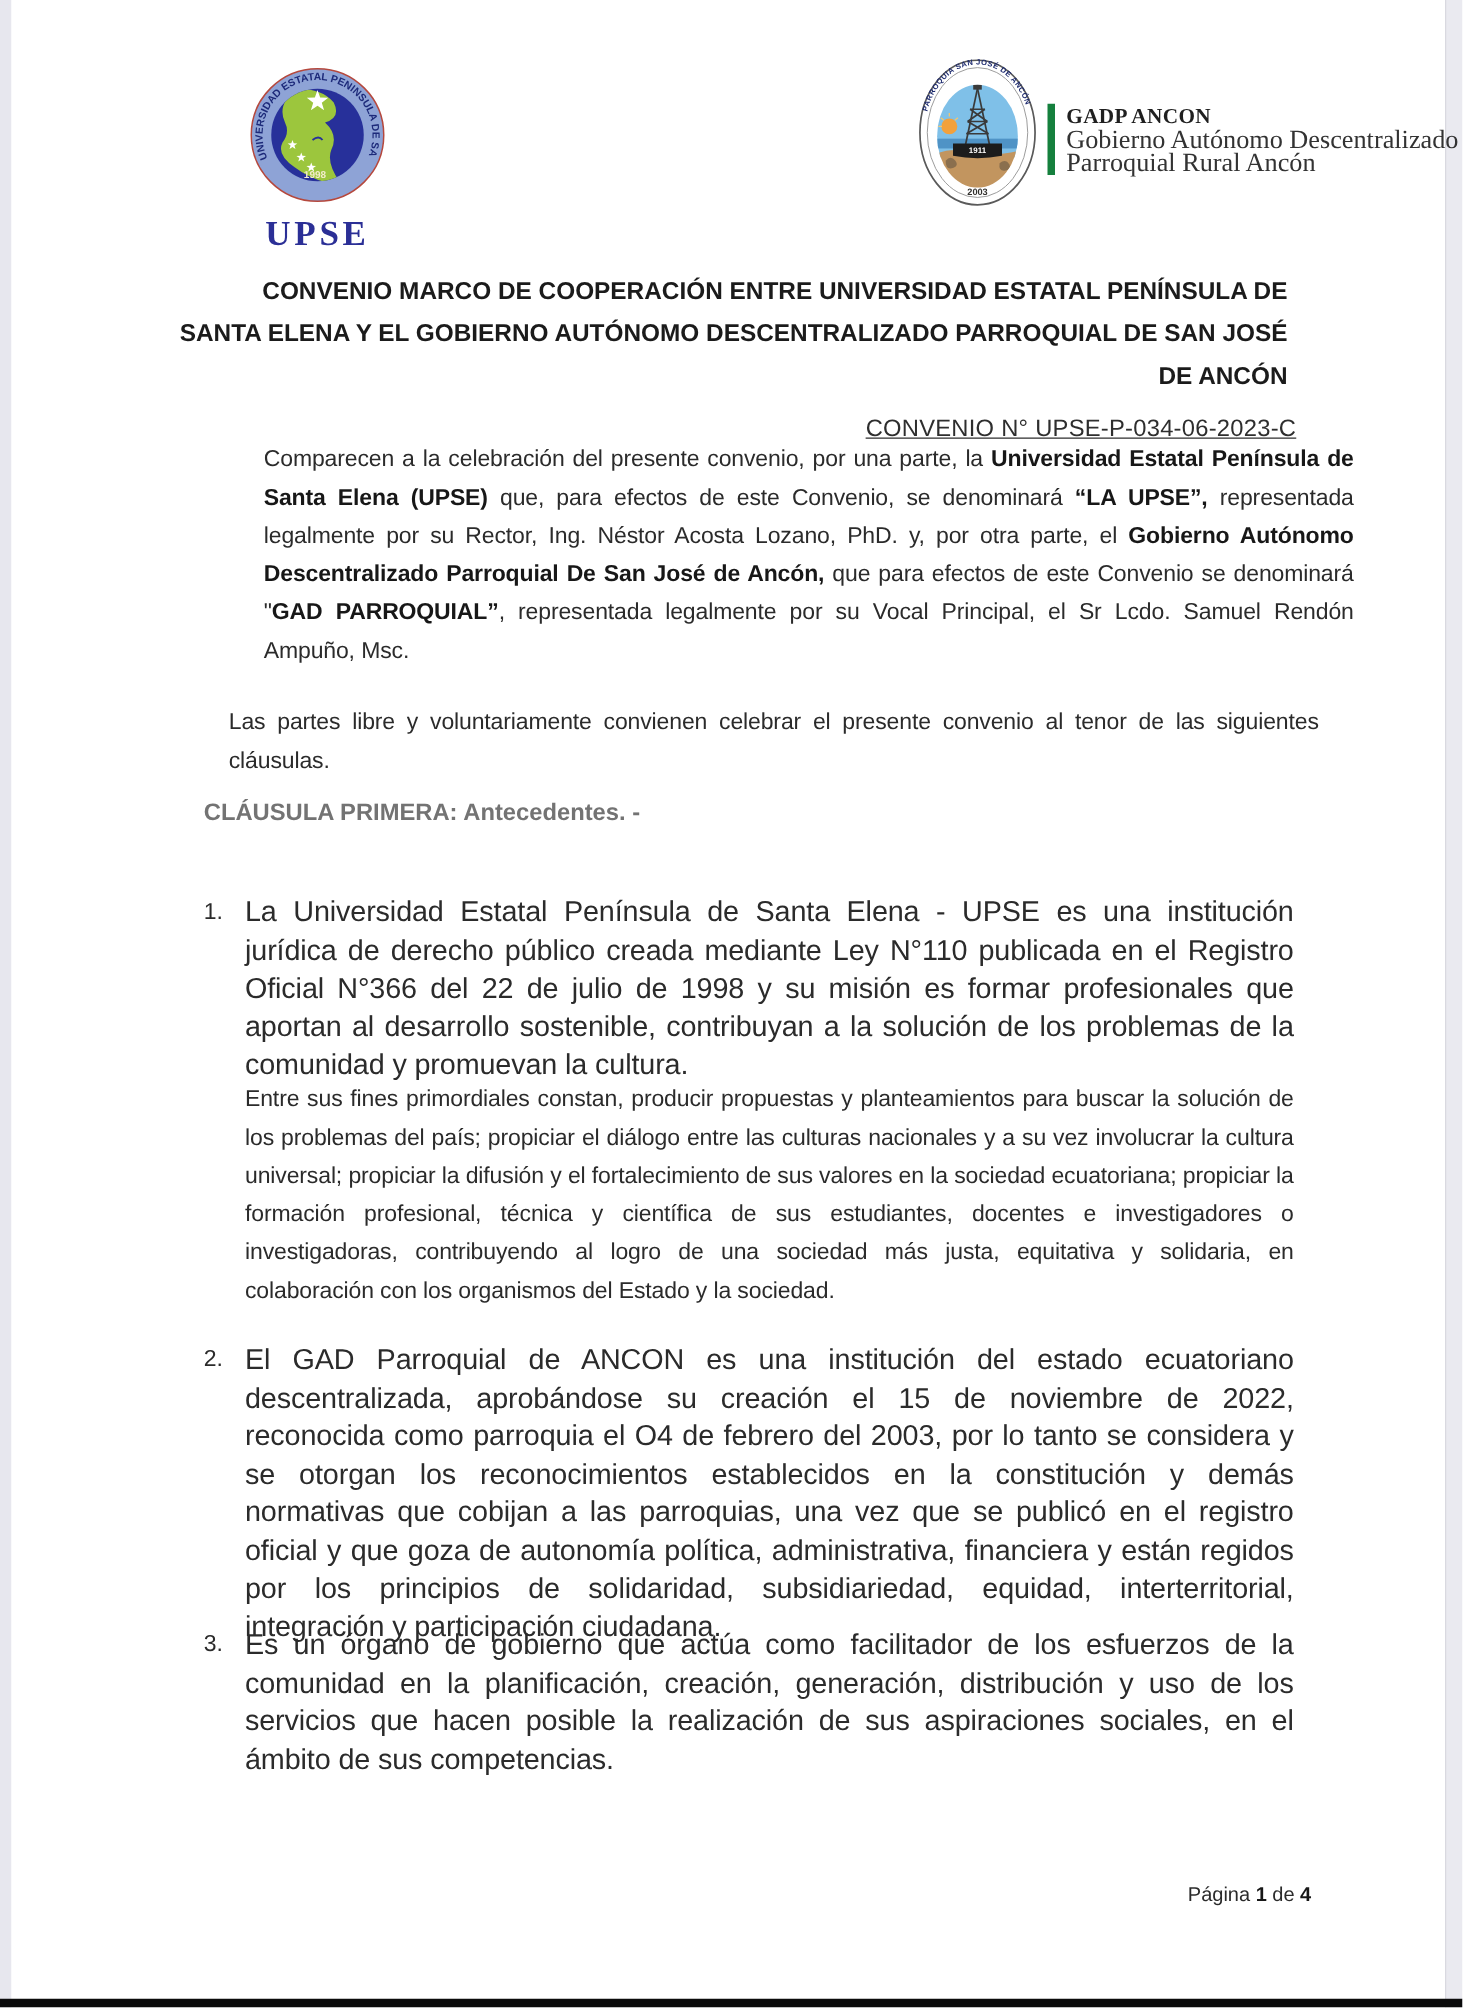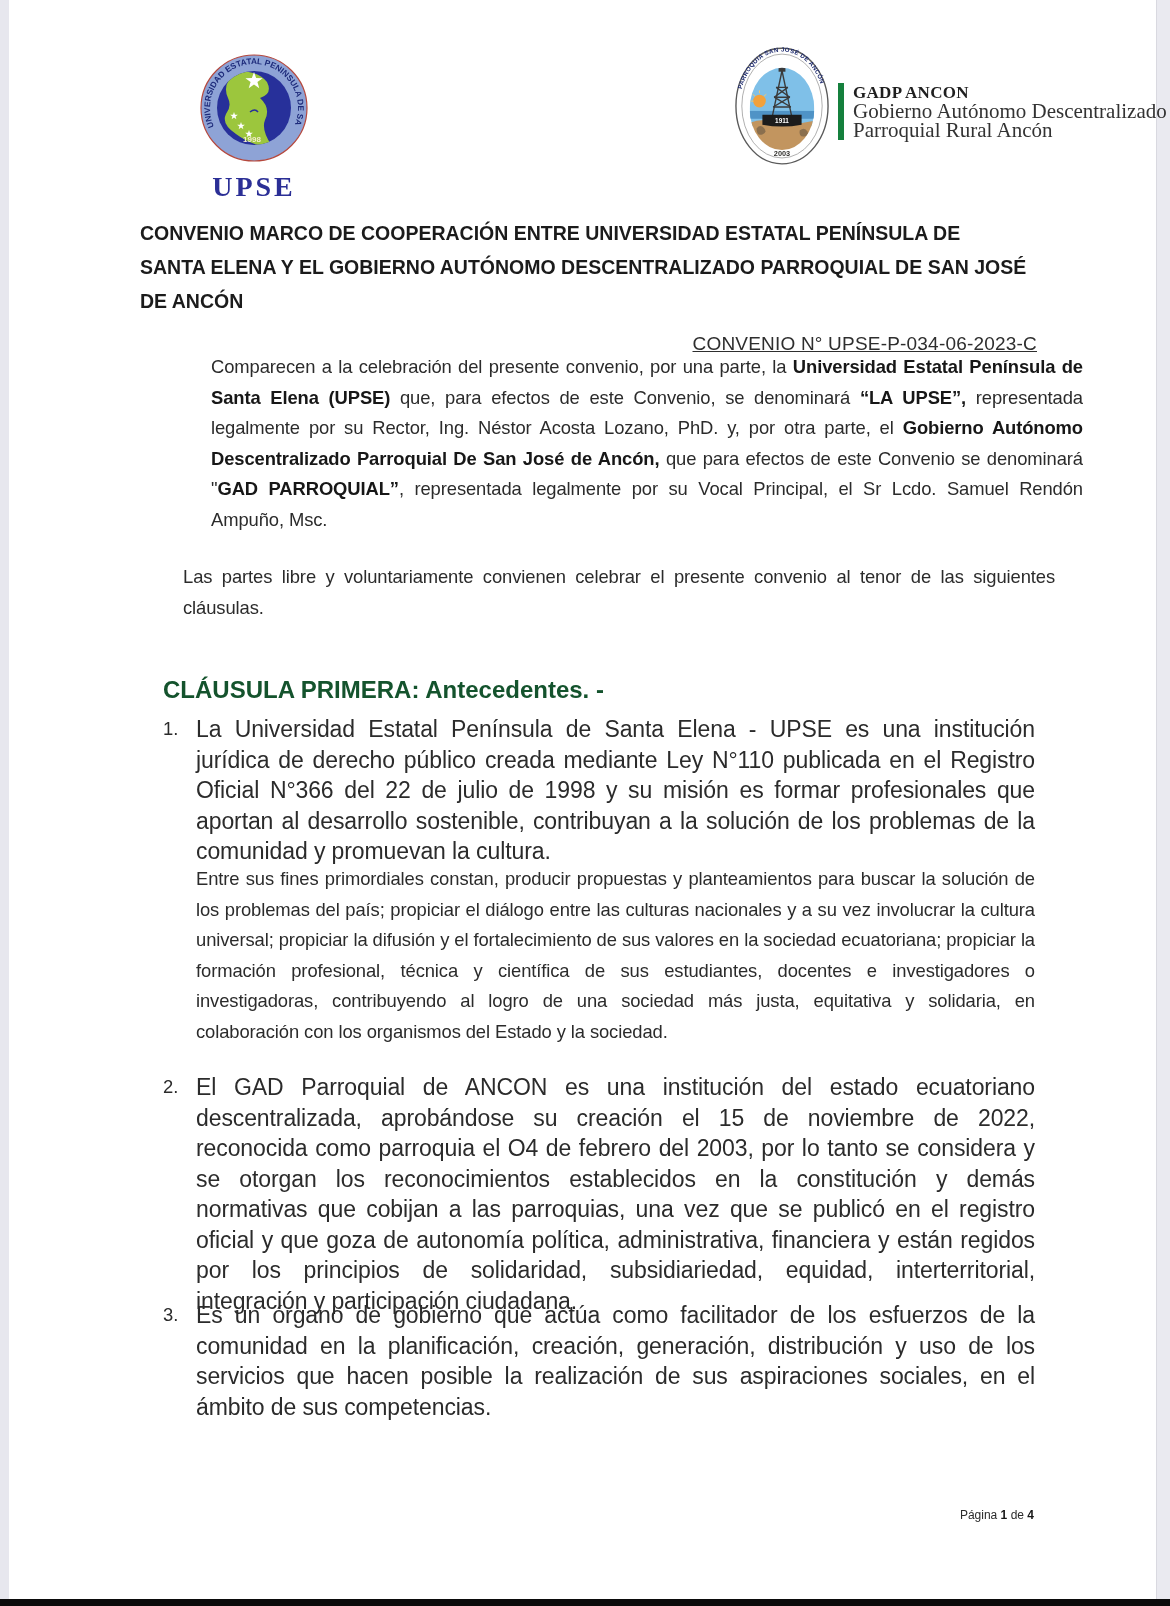--- a/index.html
+++ b/index.html
@@ -18,43 +18,43 @@
   
   .header{position:absolute;top:46px;left:0;width:1170px;height:160px;}
   .upse-block{position:absolute;left:190px;top:4px;width:128px;text-align:center;}
   .gadp-block{position:absolute;left:733px;top:0px;display:flex;align-items:flex-start;}
   .gadp-text{border-left:6px solid #15803d;margin-left:7px;margin-top:37px;padding-left:9px;
     font-family:"Liberation Serif",serif;color:#2a2a2a;}
   .gadp-title{font-weight:bold;font-size:17px;letter-spacing:.3px;line-height:19px;color:#1f1f1f;}
   .gadp-line{font-size:21px;line-height:19px;color:#333;}
 
   
-  .doc-title{position:absolute;top:216px;left:140px;width:890px;text-align:left;
+  .doc-title{position:absolute;top:216px;left:140px;width:890px;text-align:right;
     font-weight:bold;font-size:19.5px;line-height:34px;color:#1b1b1b;}
   .convenio-number{position:absolute;top:299px;right:133px;font-size:19px;color:#2e2e2e;
     text-decoration:underline;letter-spacing:.2px;margin-top:34px;}
 
   
   .content{position:absolute;left:163px;width:872px;top:0;}
   .para{position:absolute;left:0;width:872px;text-align:justify;
     font-size:18.4px;line-height:30.5px;color:#2b2b2b;letter-spacing:-0.1px;}
   .intro{top:352px;margin-left:48px;}
   .p2{top:562px;margin-left:20px;}
-  .clause-heading{position:absolute;top:676px;left:0;font-weight:bold;font-size:24px;color:#14532d;}
+  .clause-heading{position:absolute;top:640px;left:0;font-weight:bold;font-size:19px;color:#737373;}
   .item{position:absolute;left:0;width:872px;display:flex;}
   .item-1{top:714px;}
   .item-1b{top:864px;left:33px;width:839px;}
   .item-2{top:1072px;}
   .item-3{top:1300px;}
   .item-num{flex:none;width:33px;font-size:18.4px;line-height:30.5px;color:#2b2b2b;}
   .item-text{flex:1;text-align:justify;font-size:23px;line-height:30.5px;color:#2b2b2b;letter-spacing:-0.1px;}
   .b{font-weight:bold;color:#171717;}
 
   
-  .footer{position:absolute;top:1508px;right:136px;font-size:12px;color:#2b2b2b;}
+  .footer{position:absolute;top:1508px;right:121px;font-size:16px;color:#2b2b2b;}
 </style>
 </head>
 <body>
 
 <div class="edge-left"></div>
 <div class="edge-right"></div>
 <div class="bottom-bar"></div>
 
 <div class="header">
 

